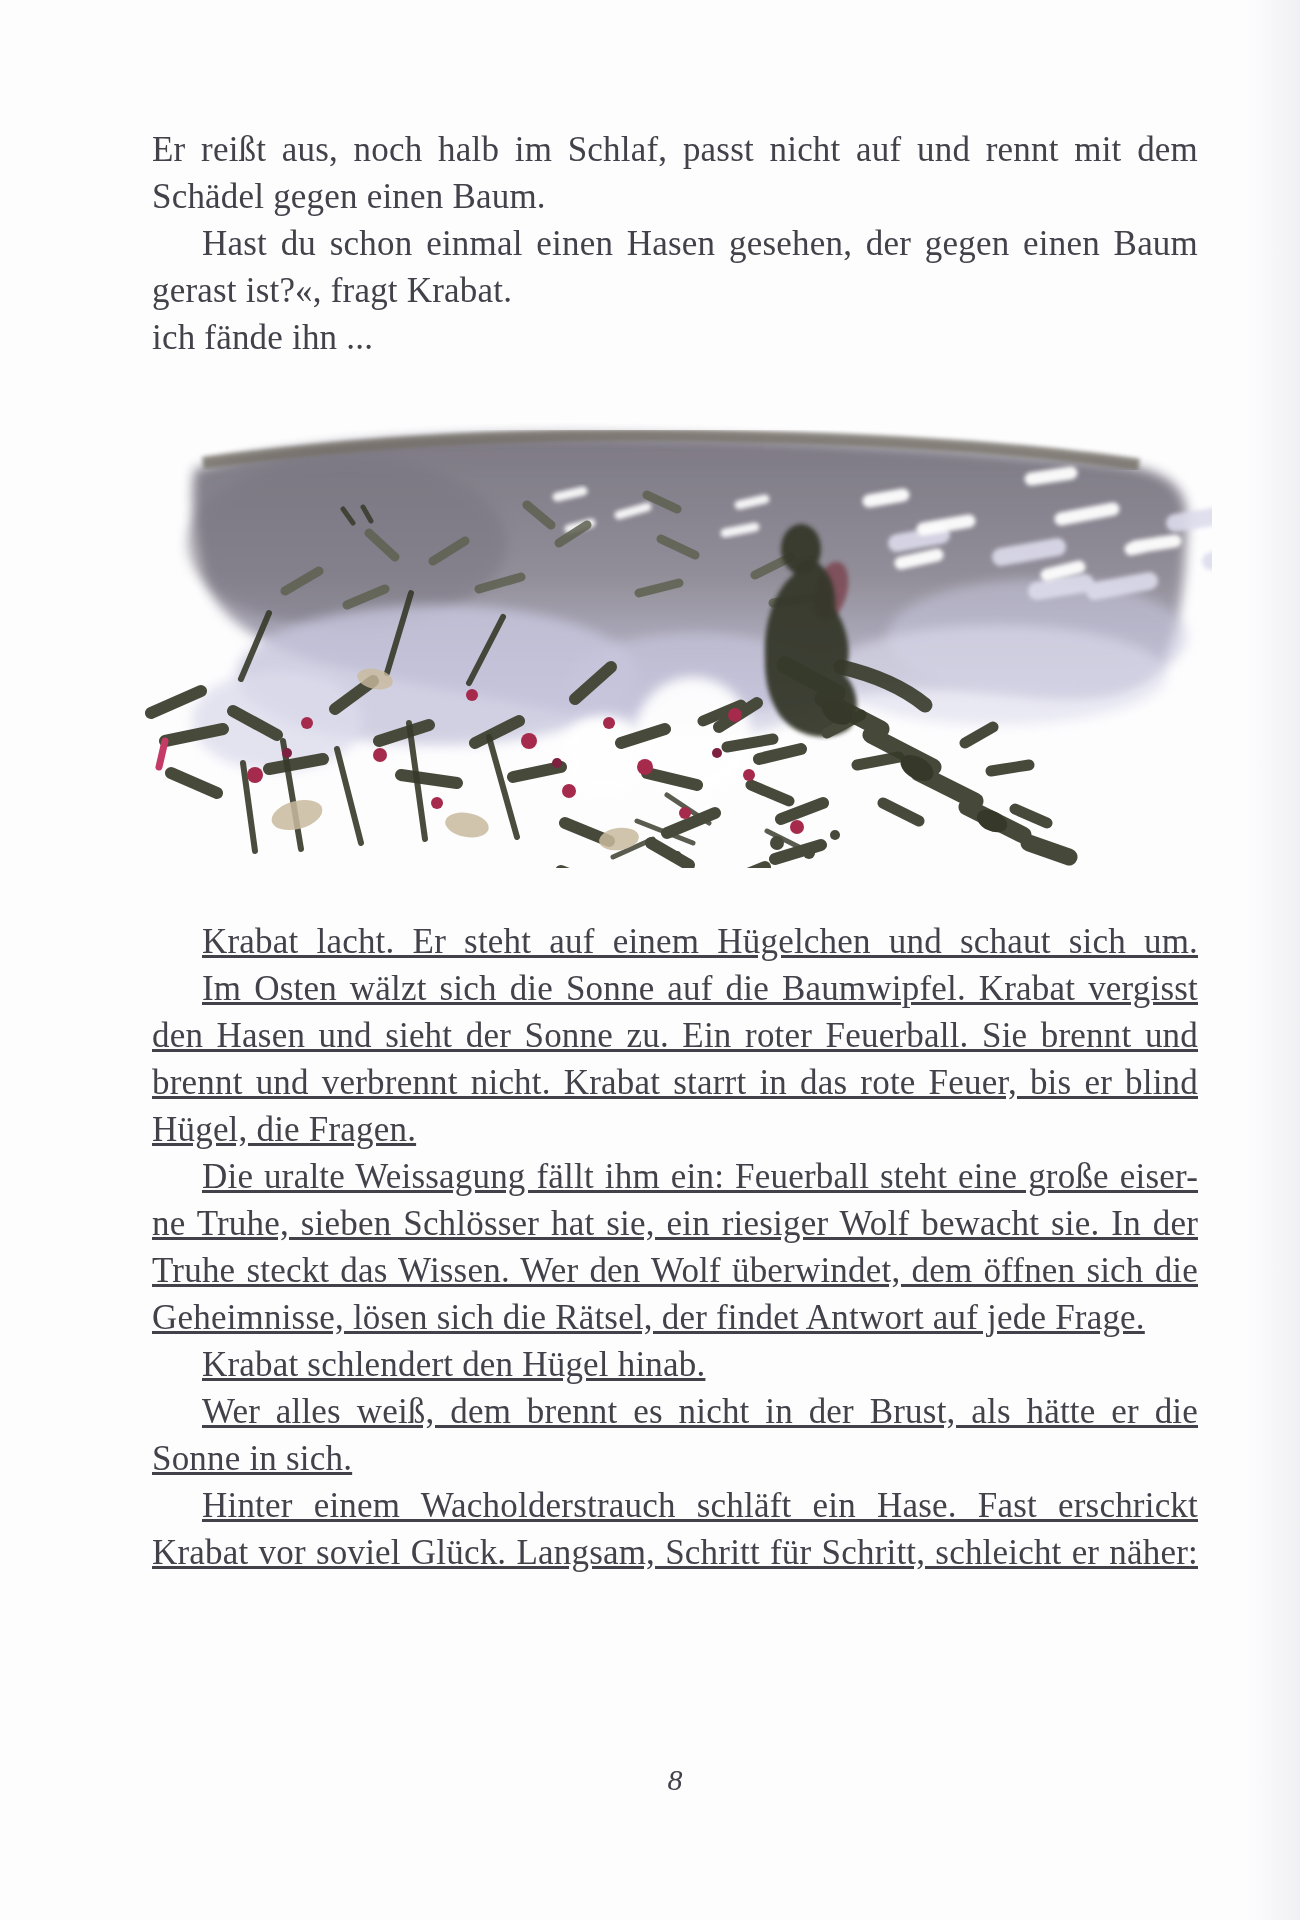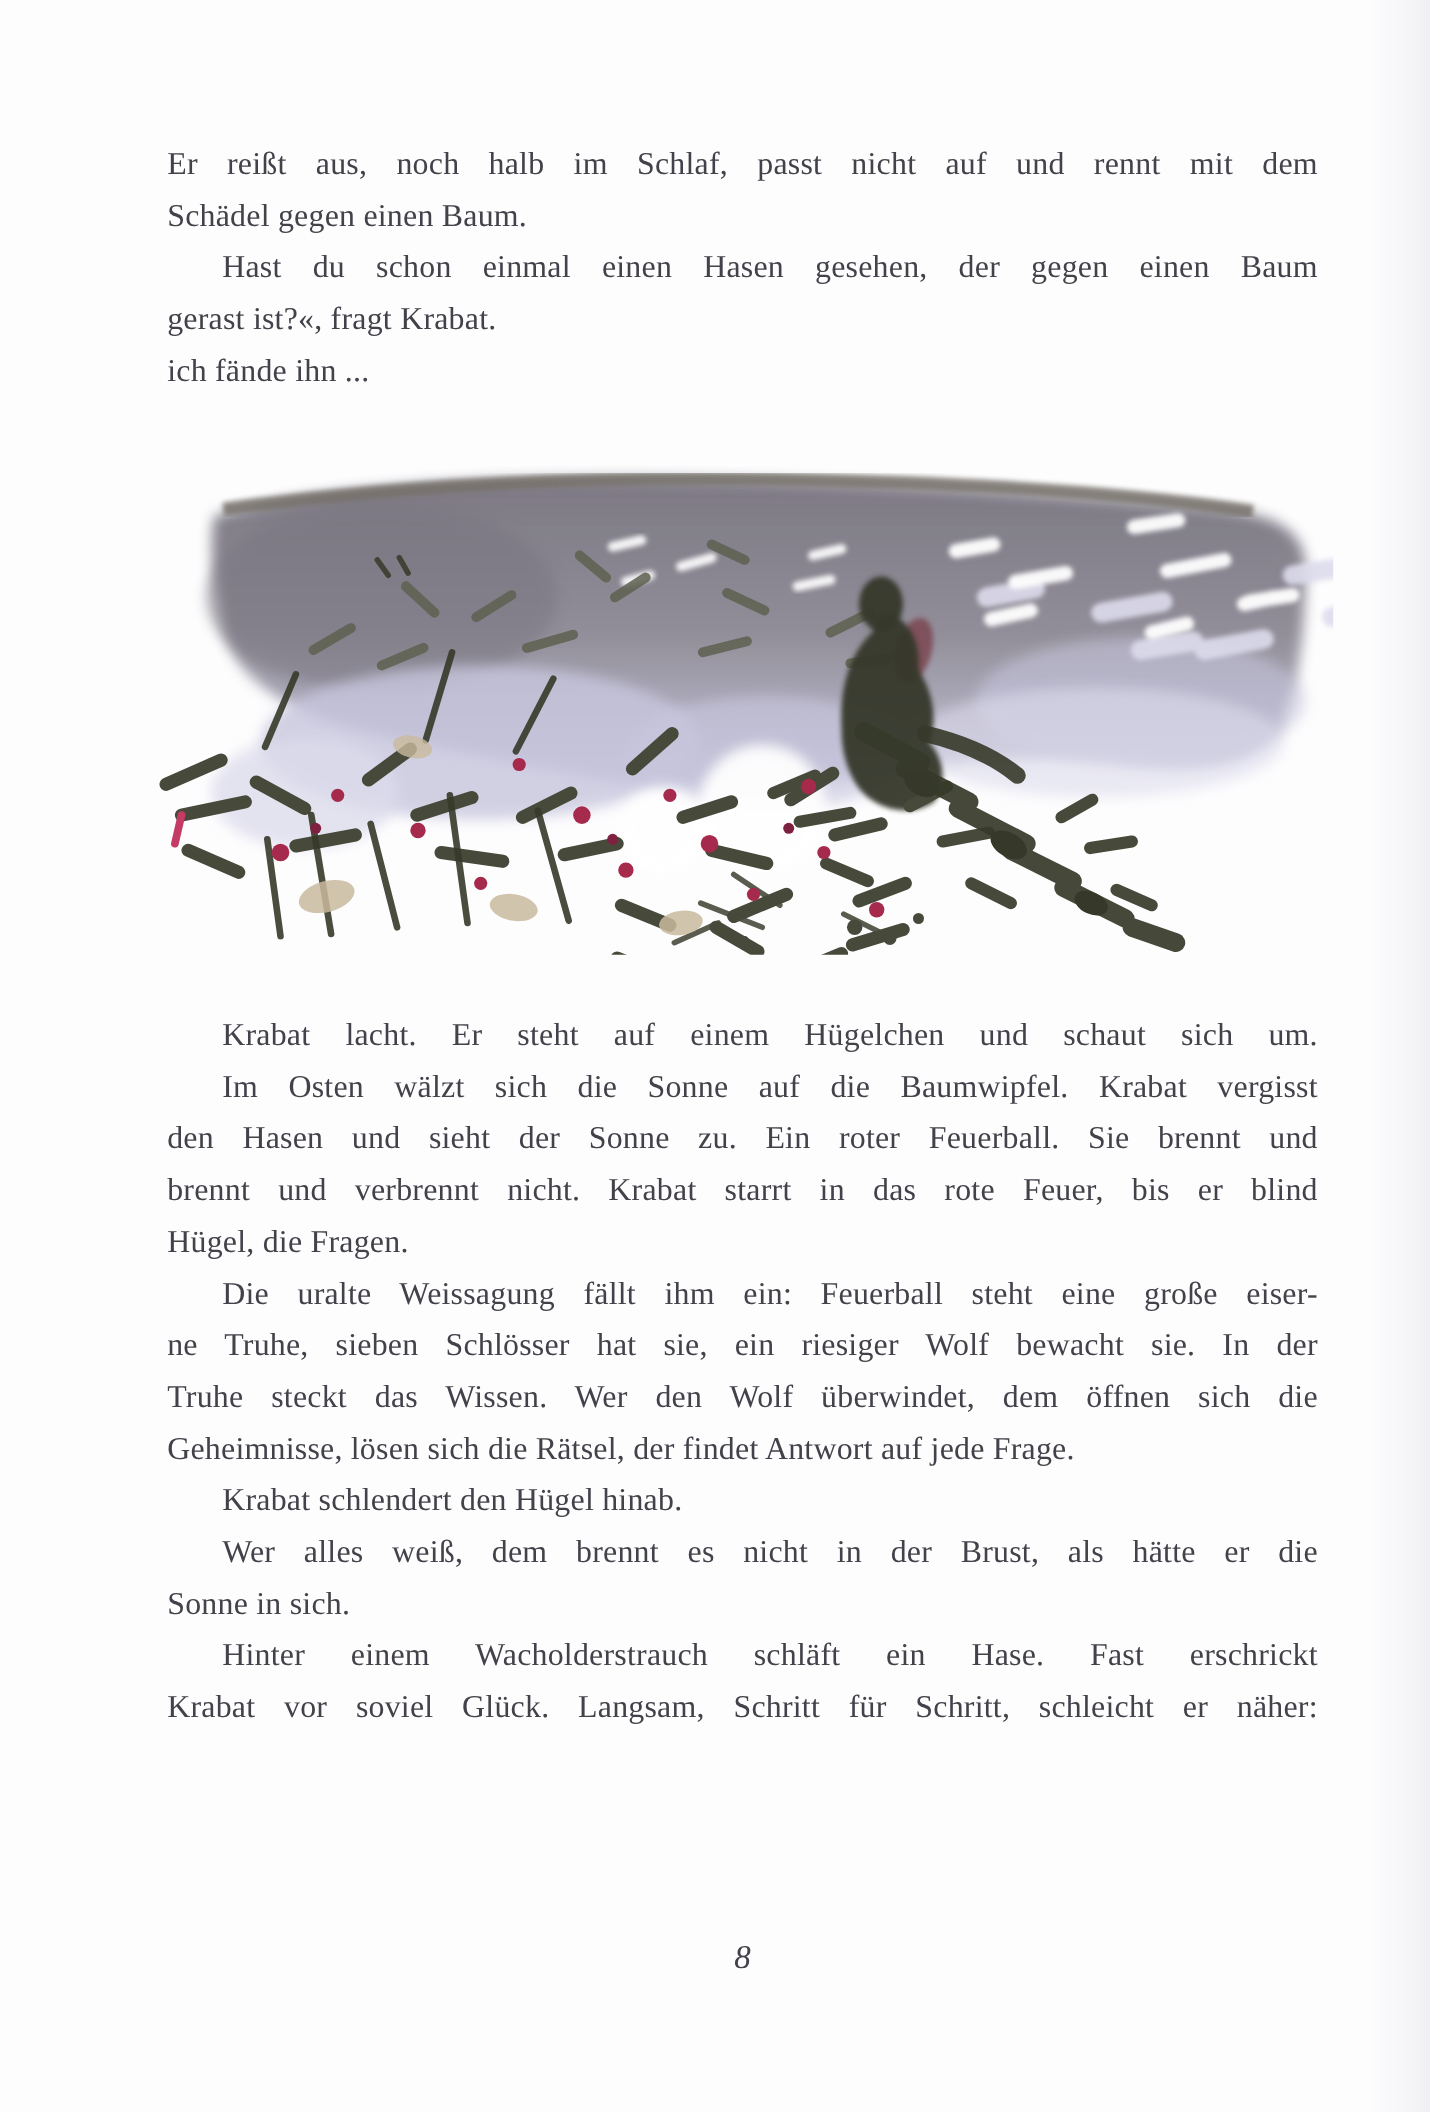--- a/index.html
+++ b/index.html
@@ -11,23 +11,23 @@
   }
   .page{position:absolute;inset:0;}
   
   .page::after{
     content:"";position:absolute;top:0;right:0;width:55px;height:100%;
     background:linear-gradient(to right, rgba(190,185,200,0), rgba(190,185,200,.20));
     pointer-events:none;
   }
   .text-block{position:absolute;left:152px;width:1046px;}
   .text-block.upper{top:126px;}
-  .text-block.lower{top:918px;}
+  .text-block.lower{top:918px;text-decoration:underline;}
   .line{
-    margin:0;height:47px;line-height:47px;font-size:29px;letter-spacing:.2px;
+    margin:0;height:47px;line-height:47px;font-size:35px;letter-spacing:.2px;
     text-align:justify;white-space:nowrap;
   }
   .line.fill{text-align-last:justify;}
   .line.end{text-align-last:left;}
   .line.indent{text-indent:50px;}
   figure.illustration{position:absolute;left:137px;top:423px;width:1075px;height:445px;margin:0;}
   figure.illustration svg{display:block;width:100%;height:100%;}
   .folio{
     position:absolute;left:152px;width:1046px;top:1756px;height:47px;line-height:47px;
     text-align:center;font-style:italic;font-size:30px;

